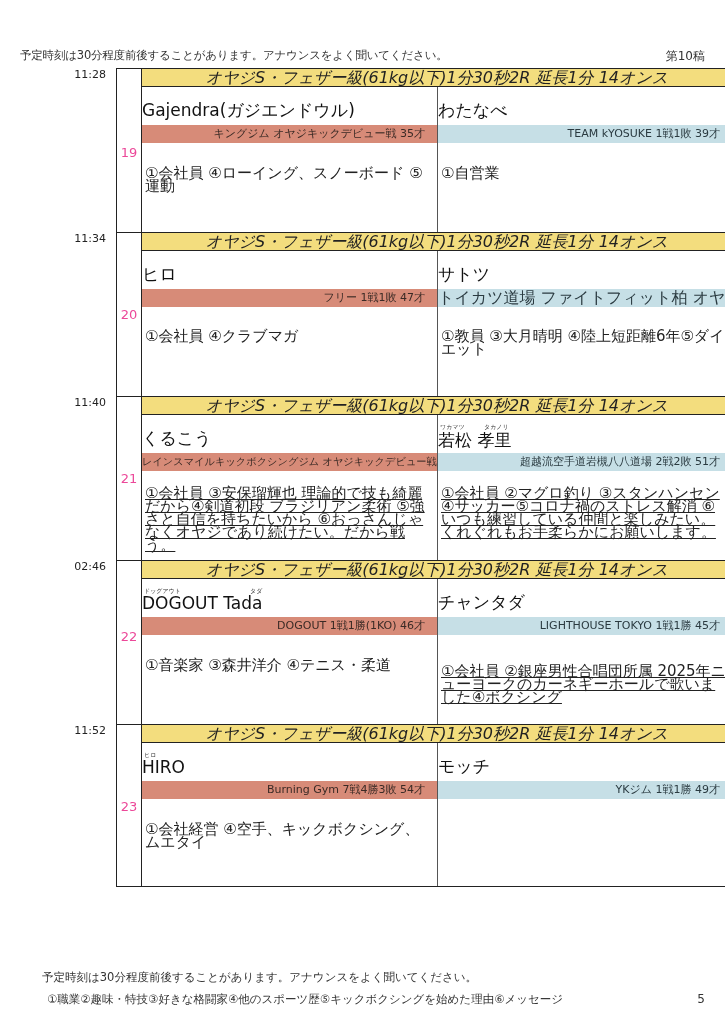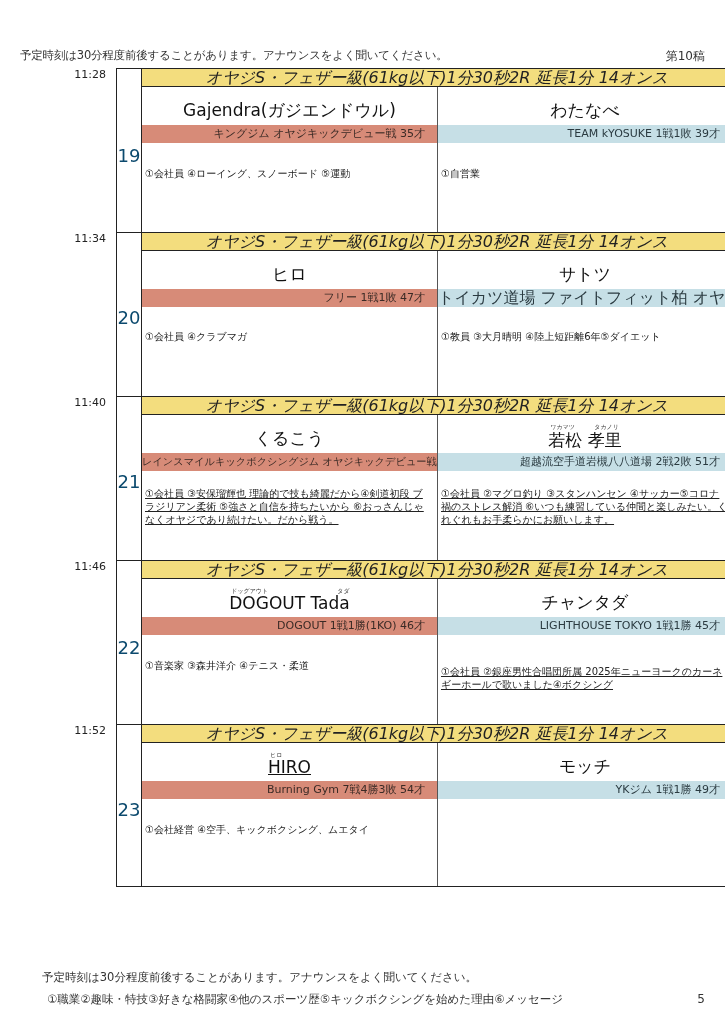--- a/index.html
+++ b/index.html
@@ -18,38 +18,38 @@
     position:absolute; left:80px; top:0; width:617px; height:100%;
     border-left:1.5px solid #222; box-sizing:border-box;
   }
   .bout:first-child .frame { border-top:1.5px solid #222; }
   .bout .frame { border-top:1.5px solid #222; }
   .bout:last-child .frame { border-bottom:1.5px solid #222; }
   .num-col {
     position:absolute; left:0; top:0; width:25px; height:100%;
     border-right:1.5px solid #222; box-sizing:border-box;
   }
-  .num { position:absolute; left:0; width:24px; text-align:center; font-size:18px; color:#0c4a6e; }
+  .num { position:absolute; left:0; width:24px; text-align:center; font-size:13px; color:#ec4899; }
   .rule-bar {
     position:absolute; left:25px; right:0; top:0; height:18px;
     background:#f3dd7e; border-bottom:1.5px solid #222; border-right:1.5px solid #555; box-sizing:border-box;
     text-align:center; font-size:16px; font-style:italic; line-height:17px; color:#222;
   }
   .fighter { position:absolute; top:18px; bottom:0; }
   .fighter.red { left:25px; width:296px; border-right:1.5px solid #555; box-sizing:border-box; }
   .fighter.blue { left:321px; width:294px; }
-  .fname { position:absolute; left:0; right:0; top:12px; text-align:center; font-size:17px; font-weight:500; color:#111; }
+  .fname { position:absolute; left:0; right:0; top:12px; text-align:left; font-size:17px; font-weight:500; color:#111; }
   .ruby { position:absolute; font-size:6px; color:#333; top:-6px; }
   .team-bar {
     position:absolute; left:0; right:0; top:38px; height:18px; line-height:18px;
     text-align:right; font-size:11px; padding-right:12px; box-sizing:border-box; white-space:nowrap;
   }
   .red .team-bar { background:#d78b78; color:#3a2a25; }
   .blue .team-bar { background:#c6dfe6; color:#2a3a40; }
-  .profile { position:absolute; left:3px; right:4px; top:80px; font-size:10px; line-height:13px; color:#222; }
+  .profile { position:absolute; left:3px; right:4px; top:80px; font-size:15px; line-height:13px; color:#222; }
   .profile.mid { top:79px; }
   .profile.multi { top:72px;text-decoration:underline; }
 
   .bottom-note { position:absolute; left:42px; top:970px; font-size:11.5px; color:#333; }
   .legend { position:absolute; left:47px; top:992px; font-size:11.5px; color:#333; }
   .page-num { position:absolute; right:20px; top:992px; font-size:12px; color:#333; }
 </style>
 </head>
 <body>
 
@@ -118,24 +118,24 @@
             <span>若松 孝里</span>
           </span>
         </div>
         <div class="team-bar">超越流空手道岩槻八八道場 2戦2敗 51才</div>
         <div class="profile multi">①会社員 ②マグロ釣り ③スタンハンセン ④サッカー⑤コロナ禍のストレス解消 ⑥いつも練習している仲間と楽しみたい。くれぐれもお手柔らかにお願いします。</div>
       </div>
     </div>
   </div>
 
   <div class="bout">
-    <div class="time">11:46</div>
+    <div class="time">02:46</div>
     <div class="frame">
       <div class="num-col">
-        <div class="num" style="top:76px">22</div>
+        <div class="num" style="top:68px">22</div>
       </div>
       <div class="rule-bar">オヤジS・フェザー級(61kg以下)1分30秒2R 延長1分 14オンス</div>
       <div class="fighter red">
         <div class="fname" style="top:14px;">
           <span style="position:relative; display:inline-block;">
             <span class="ruby" style="left:2px;">ドッグアウト</span>
             <span class="ruby" style="left:108px;">タダ</span>
             <span>DOGOUT Tada</span>
           </span>
         </div>
@@ -152,21 +152,21 @@
 
   <div class="bout b4">
     <div class="time">11:52</div>
     <div class="frame">
       <div class="num-col">
         <div class="num" style="top:74px">23</div>
       </div>
       <div class="rule-bar">オヤジS・フェザー級(61kg以下)1分30秒2R 延長1分 14オンス</div>
       <div class="fighter red">
         <div class="fname" style="top:14px;">
-          <span style="position:relative; display:inline-block;text-decoration:underline;">
+          <span style="position:relative; display:inline-block;">
             <span class="ruby" style="left:2px;">ヒロ</span>
             <span>HIRO</span>
           </span>
         </div>
         <div class="team-bar">Burning Gym 7戦4勝3敗 54才</div>
         <div class="profile">①会社経営 ④空手、キックボクシング、ムエタイ</div>
       </div>
       <div class="fighter blue">
         <div class="fname">モッチ</div>
         <div class="team-bar">YKジム 1戦1勝 49才</div>

